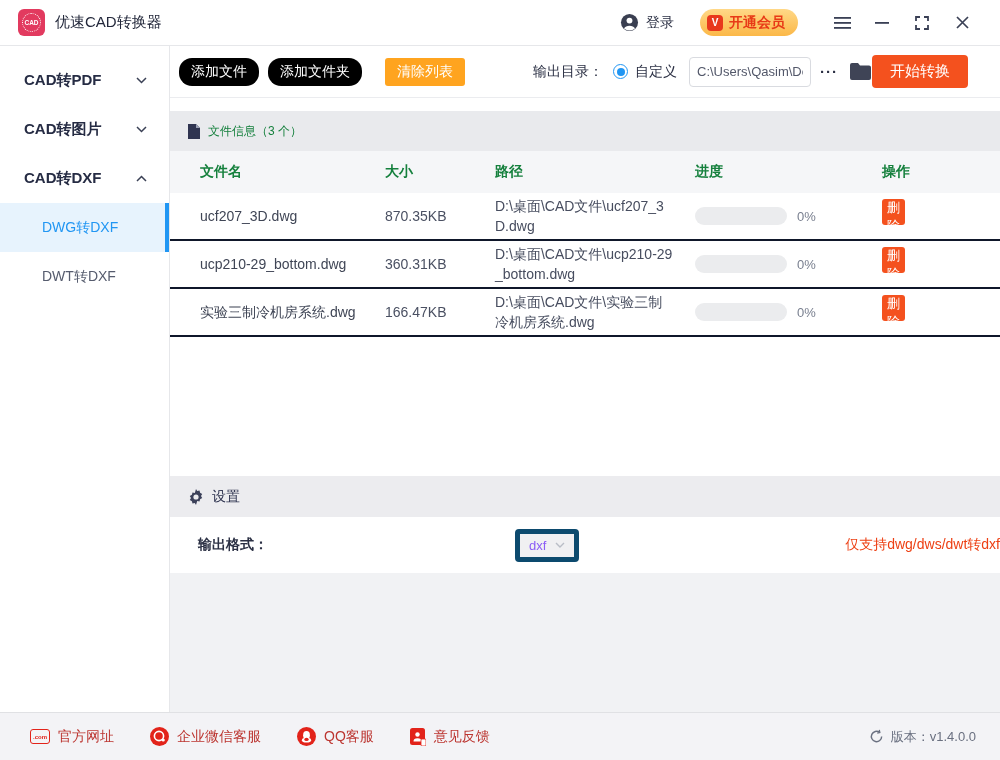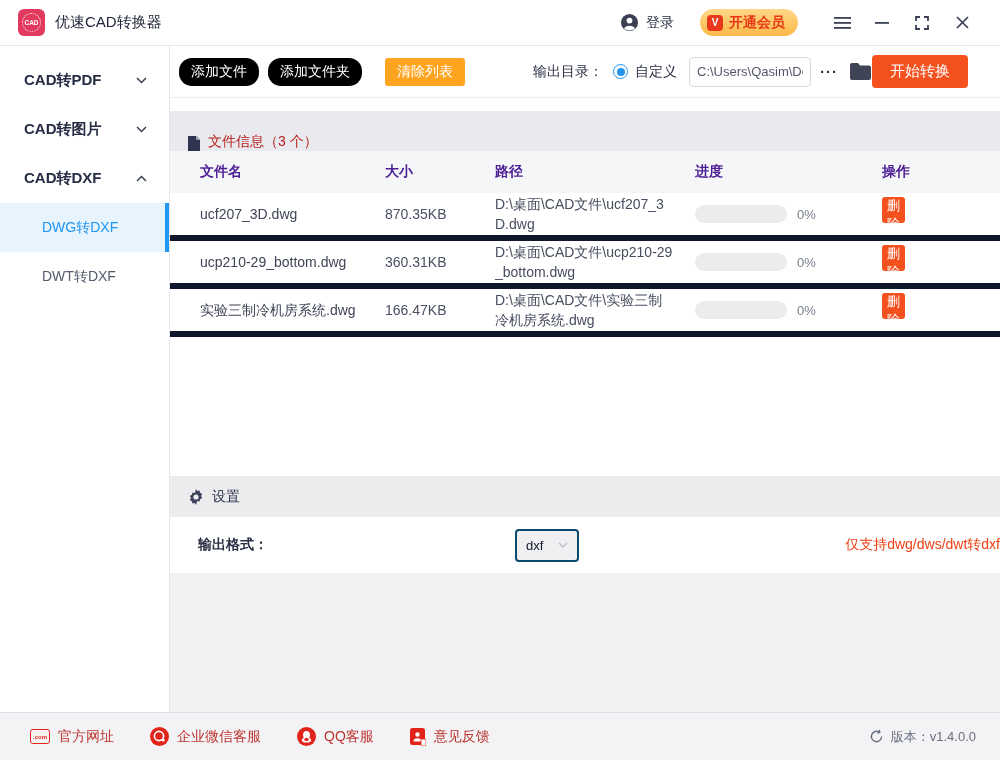--- a/index.html
+++ b/index.html
@@ -86,55 +86,55 @@
     white-space:nowrap; overflow:hidden;
   }
   .more-dots { margin-left:9px; font-size:15px; font-weight:bold; color:#2b3044; letter-spacing:1px; cursor:pointer; }
   .folder-btn { margin-left:12px; cursor:pointer; display:flex; }
   .btn-start {
     margin-left:auto; background:#f4511e; color:#fff; font-size:15px; height:33px;
     padding:0 18px; border-radius:4px; margin-right:16px;
   }
   .gap-strip { flex:0 0 13px; background:#fff; }
   .section-bar {
-    flex:0 0 40px; background:#e9eaed; display:flex; align-items:flex-end;
-    padding-left:18px; gap:8px; font-size:14px; color:#b91c1c;
+    flex:0 0 40px; background:#e9eaed; display:flex; align-items:center;
+    padding-left:18px; gap:8px; font-size:12px; color:#15803d;
   }
   .table-head {
     flex:0 0 42px; background:#f5f6f8; display:grid; align-items:center;
     grid-template-columns:185px 110px 200px 187px 1fr;
-    padding:0 16px 0 30px; font-size:14px; font-weight:bold; color:#4c1d95;
+    padding:0 16px 0 30px; font-size:14px; font-weight:bold; color:#15803d;
   }
   .rows { flex:1 1 auto; overflow:hidden; display:flex; flex-direction:column; }
   .trow {
     flex:0 0 48px; display:grid; align-items:center;
     grid-template-columns:185px 110px 200px 187px 1fr;
     padding:0 16px 0 30px; font-size:14px; color:#3f4555;
-    border-bottom:6px solid #0f172a; background:#fff;
+    border-bottom:2px solid #0f172a; background:#fff;
   }
   .cell-name { padding-right:18px; line-height:20px; word-break:break-all; }
   .cell-size { color:#4a5062; }
   .cell-path { padding-right:22px; line-height:20px; color:#474d5f; word-break:break-all; }
   .cell-prog { display:flex; align-items:center; gap:10px; }
   .prog-pill { width:92px; height:18px; background:#ebecee; border-radius:9px; }
   .prog-pct { font-size:13px; color:#7a8090; }
   .btn-del {
     background:#f4511e; color:#fff; font-size:13px; width:23px; height:26px;
     border-radius:3px;
   }
   .settings-bar {
     flex:0 0 41px; background:#ececef; display:flex; align-items:center;
     padding-left:18px; gap:8px; font-size:14px; color:#2f3450;
   }
   .settings-body { flex:0 0 56px; background:#fff; display:flex; align-items:center; padding-left:28px;justify-content:space-between; }
   .fmt-label { font-size:14px; font-weight:bold; color:#2b3044; }
   .fmt-select {
-    width:64px; height:33px; margin-left:13px; background:#f0f0f2; border:2px solid #0c4a6e;
+    width:64px; height:33px; margin-left:13px; background:#f0f0f2; border:5px solid #0c4a6e;
     border-radius:4px; display:flex; align-items:center; justify-content:space-between;
-    padding:0 9px; font-size:13px; color:#0f172a; cursor:default;
+    padding:0 9px; font-size:13px; color:#8b5cf6; cursor:default;
   }
   .fmt-hint { margin-left:32px; font-size:14px; color:#ed4014; }
   .bottom-gap { flex:1 1 auto; background:#f1f2f4; }
   
   .footer {
     flex:0 0 48px; background:#f3f3f6; border-top:1px solid #e0e1e4;
     display:flex; align-items:center; padding:0 24px 0 30px; gap:36px;
   }
   .flink { display:flex; align-items:center; gap:8px; font-size:14px; color:#bc3530; cursor:pointer; }
   .com-box {

